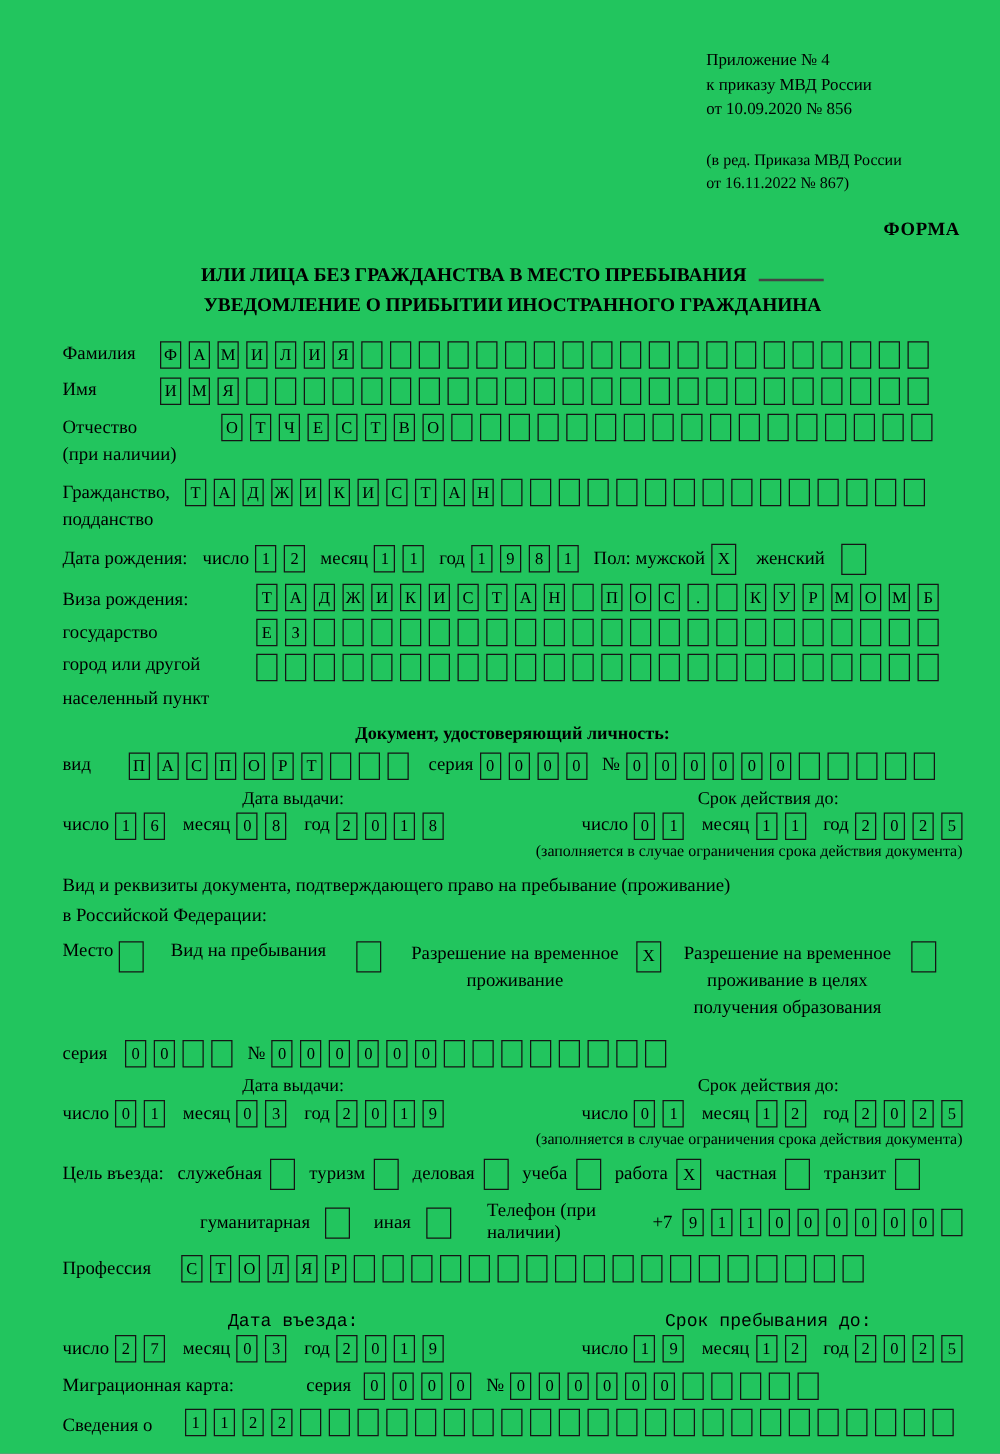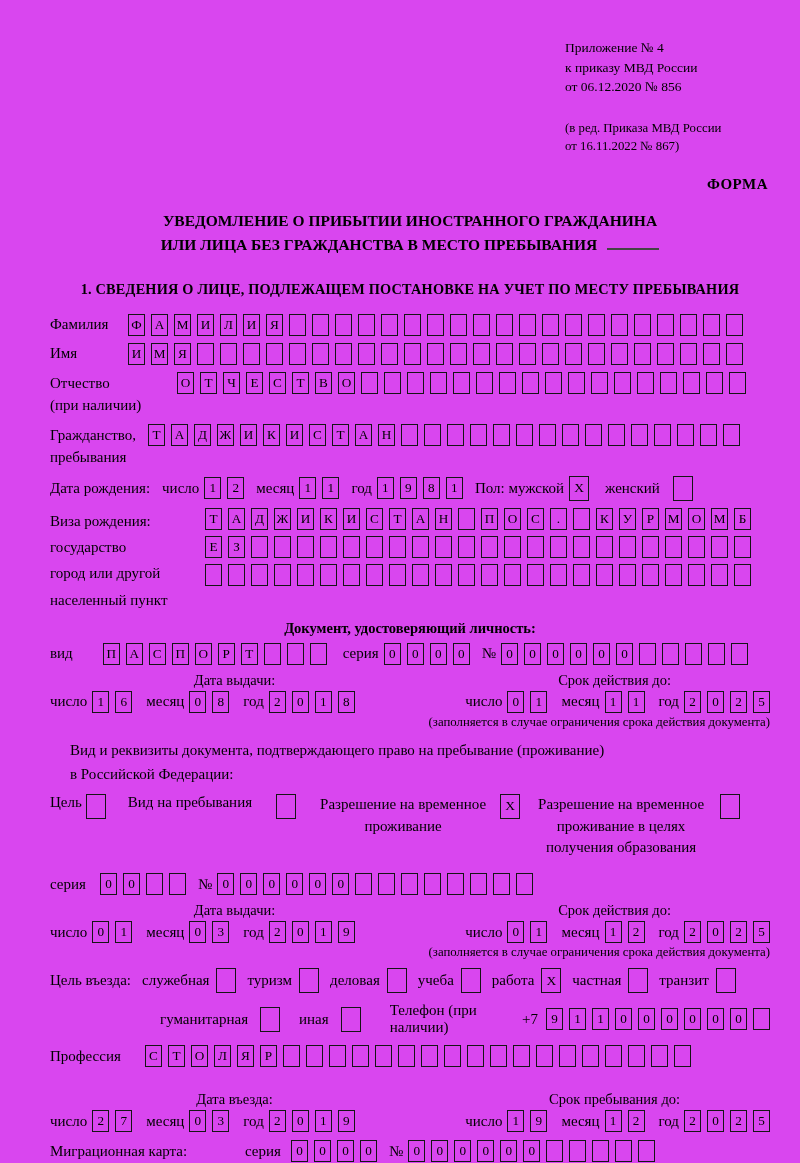--- a/index.html
+++ b/index.html
@@ -1,18 +1,18 @@
 <!DOCTYPE html>
 <html><head>
 <meta charset="utf-8">
 <style>
   * { margin:0; padding:0; box-sizing:border-box; }
   html,body { background:#888; }
   .page {
-    width:800px; height:1163px; margin:0 auto; background:#d946ef; color:#000;
+    width:800px; height:1163px; margin:0 auto; background:#22c55e; color:#000;
     font-family:"Liberation Serif","DejaVu Serif",serif;
     font-size:15px; padding:38px 30px 0 50px; overflow:hidden; position:relative;
   }
   .ref-block { margin-left:515px; width:210px; font-size:13.5px; line-height:1.45; }
   .ref-block .rl { white-space:nowrap; }
   .ref-block .rl.small { font-size:12.8px; }
   .ref-block .rl.gap { margin-top:22px; }
   .forma { text-align:right; font-weight:bold; font-size:15px; margin-top:20px; padding-right:2px; letter-spacing:.5px; }
   .title { text-align:center; font-weight:bold; font-size:15.5px; margin-top:16px; line-height:1.55; }
   .title .uline { display:inline-block; width:52px; border-bottom:2px solid #444; height:14px; margin-left:10px; }
@@ -45,21 +45,21 @@
   .heads { display:flex; font-size:14.5px; margin-bottom:2px; }
   .head-l { width:380px; text-align:center; }
   .head-r { width:320px; margin-left:40px; text-align:center; }
   .daterow { display:flex; align-items:center; margin-bottom:2px; }
   .dgroup { display:flex; align-items:center; }
   .dgroup .dl { margin-right:5px; }
   .dgroup .dl.m { margin-left:14px; }
   .col-l { width:380px; }
   .col-r { margin-left:40px; }
   .note { text-align:right; font-size:12.8px; margin-bottom:8px; }
-  .plain { margin-bottom:8px; line-height:1.6;margin-left:20px; }
+  .plain { margin-bottom:8px; line-height:1.6; }
   .permit-row { display:flex; align-items:flex-start; margin:4px 0 14px 0; }
   .permit-row .cbox { margin:0 0 0 8px; }
   .pr-txt { text-align:center; line-height:1.45; }
   .opt { display:flex; align-items:center; }
   .opt .cbox { margin-left:7px; }
   .optline { display:flex; align-items:center; gap:11px; margin-bottom:9px; }
   .indent2 { margin-left:110px; }
   .phone { display:flex; align-items:center; margin-left:18px; }
   .phone .pfx { margin:0 8px 0 14px; }
   .reps { display:flex; align-items:flex-start; }
@@ -71,33 +71,32 @@
   .doc-head { text-align:center; font-weight:bold; font-size:14.5px; margin:4px 0 6px 0; }
 </style>
 </head>
 <body>
 
 <div class="page">
 
   <div class="ref-block">
     <div class="rl">Приложение № 4</div>
     <div class="rl">к приказу МВД России</div>
-    <div class="rl">от 06.12.2020 № 856</div>
+    <div class="rl">от 10.09.2020 № 856</div>
     <div class="rl small gap">(в ред. Приказа МВД России</div>
     <div class="rl small">от 16.11.2022 № 867)</div>
   </div>
 
   <div class="forma">ФОРМА</div>
 
   <div class="title">
+    <div><span>ИЛИ ЛИЦА БЕЗ ГРАЖДАНСТВА В МЕСТО ПРЕБЫВАНИЯ</span><span class="uline"></span></div>
     <div>УВЕДОМЛЕНИЕ О ПРИБЫТИИ ИНОСТРАННОГО ГРАЖДАНИНА</div>
-    <div><span>ИЛИ ЛИЦА БЕЗ ГРАЖДАНСТВА В МЕСТО ПРЕБЫВАНИЯ</span><span class="uline"></span></div>
   </div>
 
-  <div class="sec-head">1. СВЕДЕНИЯ О ЛИЦЕ, ПОДЛЕЖАЩЕМ ПОСТАНОВКЕ НА УЧЕТ ПО МЕСТУ ПРЕБЫВАНИЯ</div>
 
   <div class="form">
 
     <div class="row">
       <span class="lbl w-fam">Фамилия</span>
       <span class="boxes">
           <span class="box">Ф</span>
           <span class="box">А</span>
           <span class="box">М</span>
           <span class="box">И</span>
@@ -190,21 +189,21 @@
           <span class="box"></span>
           <span class="box"></span>
           <span class="box"></span>
           <span class="box"></span>
         </span>
     </div>
 
     <div class="row top">
       <span class="lbl w-grazh lbl2">
         <span>Гражданство,</span><br>
-        <span>пребывания</span>
+        <span>подданство</span>
       </span>
       <span class="boxes">
           <span class="box">Т</span>
           <span class="box">А</span>
           <span class="box">Д</span>
           <span class="box">Ж</span>
           <span class="box">И</span>
           <span class="box">К</span>
           <span class="box">И</span>
           <span class="box">С</span>
@@ -427,21 +426,21 @@
       </span>
     </div>
     <div class="note">(заполняется в случае ограничения срока действия документа)</div>
 
     <div class="plain">
       <span>Вид и реквизиты документа, подтверждающего право на пребывание (проживание)</span><br>
       <span>в Российской Федерации:</span>
     </div>
 
     <div class="permit-row">
-      <span>Цель</span>
+      <span>Место</span>
       <span class="cbox" style="margin-left:4px;"></span>
       <span style="margin-left:22px;">Вид на пребывания</span>
       <span class="cbox" style="margin-left:24px;"></span>
       <span class="pr-txt" style="margin-left:24px;">
         <span>Разрешение на временное</span><br>
         <span>проживание</span>
       </span>
       <span class="cbox" style="margin-left:14px;">X</span>
       <span class="pr-txt" style="margin-left:18px;">
         <span>Разрешение на временное</span><br>
@@ -606,21 +605,21 @@
           <span class="box"></span>
           <span class="box"></span>
           <span class="box"></span>
           <span class="box"></span>
           <span class="box"></span>
           <span class="box"></span>
           <span class="box"></span>
         </span>
     </div>
 
-    <div class="heads" style="margin-top:24px;">
+    <div class="heads" style="margin-top:24px;font-family:Liberation Mono, monospace;">
       <span class="head-l">Дата въезда:</span>
       <span class="head-r">Срок пребывания до:</span>
     </div>
     <div class="daterow" style="margin-bottom:8px;">
       <span class="dgroup col-l">
         <span class="dl">число</span>
         <span class="boxes">
             <span class="box">2</span>
             <span class="box">7</span>
           </span>

